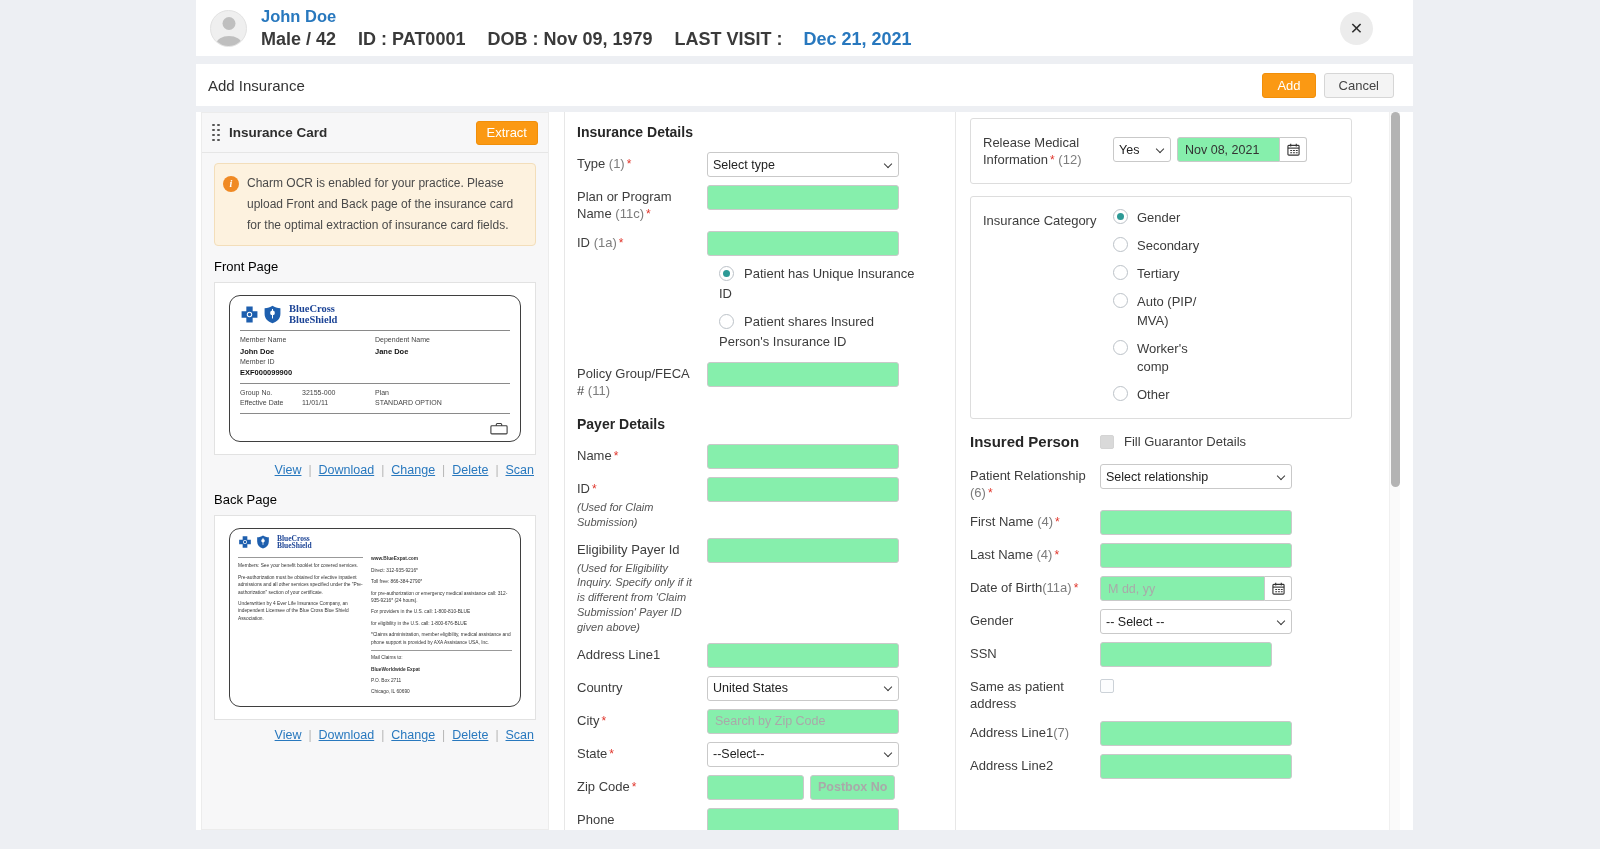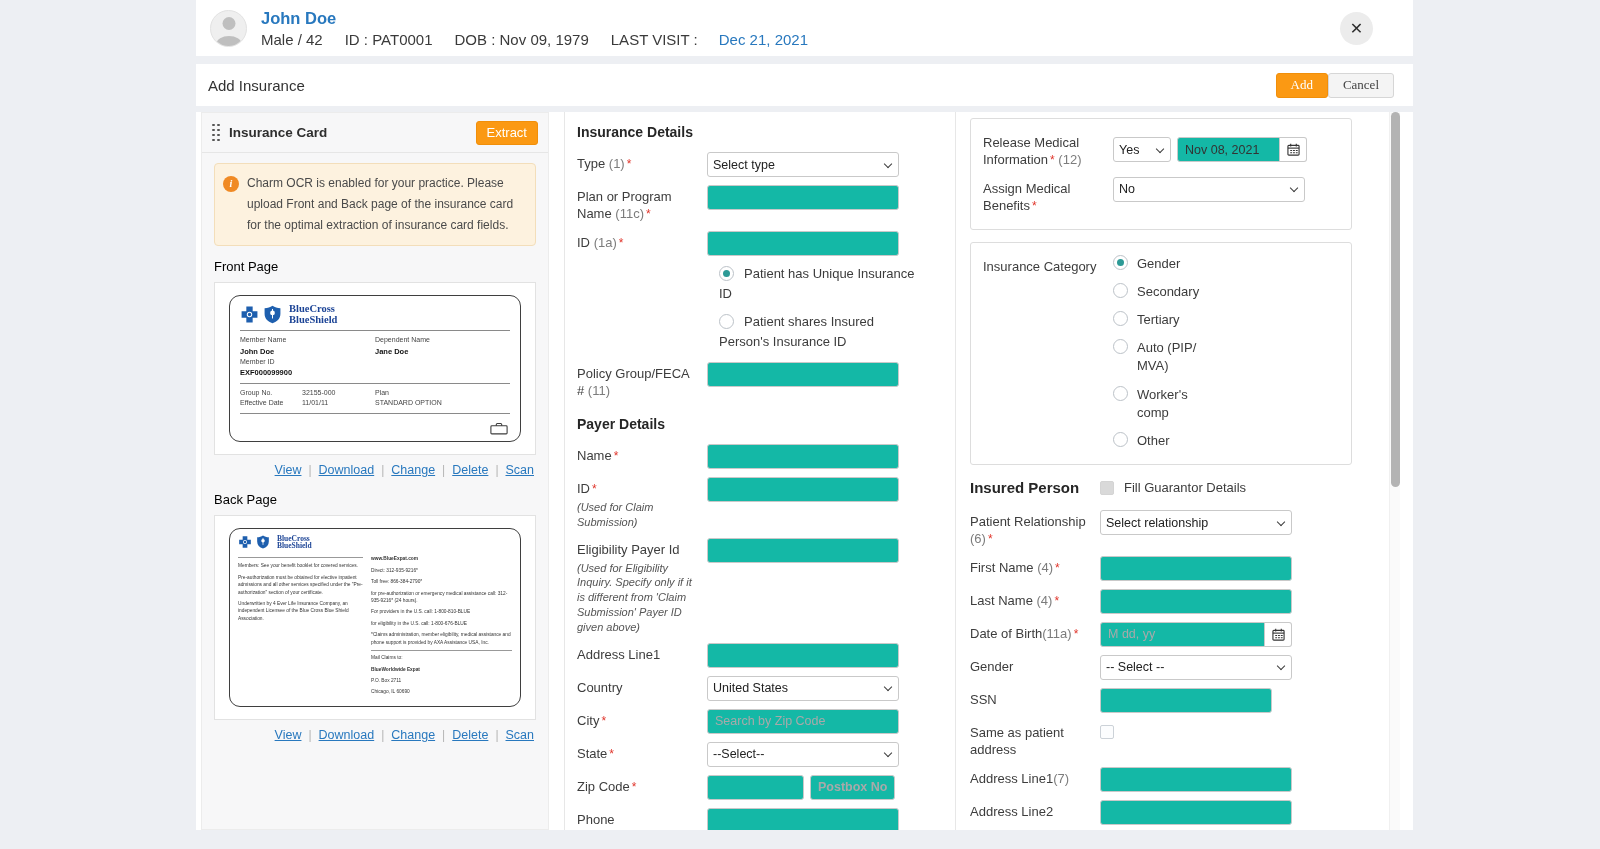--- a/index.html
+++ b/index.html
@@ -10,28 +10,28 @@
   }
   .modal { position:absolute; left:196px; top:0; width:1217px; height:830px; }
 
   
   .pt-head { background:#fff; height:56px; display:flex; align-items:center; padding:0 14px; position:relative; }
   .avatar { width:37px; height:37px; border-radius:50%; background:#efefef; border:1px solid #e2e2e2; position:relative; overflow:hidden; flex:none; }
   .avatar::before { content:""; position:absolute; top:6px; left:50%; transform:translateX(-50%); width:13px; height:13px; border-radius:50%; background:#bfbfbf; }
   .avatar::after { content:""; position:absolute; bottom:-5px; left:50%; transform:translateX(-50%); width:25px; height:15px; border-radius:50% 50% 0 0; background:#bfbfbf; }
   .pt-info { margin-left:14px; }
   .pt-name { color:#2878be; font-size:16.5px; font-weight:700; line-height:1.25; cursor:pointer; }
-  .pt-meta { display:flex; gap:22px; font-weight:400; font-size:15px; color:#3a3a3a; margin-top:2px; }
+  .pt-meta { display:flex; gap:22px; font-weight:700; font-size:18px; color:#3a3a3a; margin-top:2px; }
   .pt-meta .blue { color:#2878be; margin-left:21px; }
   .close-btn { position:absolute; right:40px; top:12px; width:33px; height:33px; border-radius:50%; background:#ececec; display:flex; align-items:center; justify-content:center; font-size:16px; color:#2e2e2e; cursor:pointer; }
 
   
   .toolbar { background:#fff; height:42px; margin-top:8px; display:flex; align-items:center; padding:0 19px 0 12px; }
   .tb-title { font-size:15px; color:#333; }
-  .tb-btns { margin-left:auto; display:flex; gap:0;font-family:Liberation Serif, serif; }
+  .tb-btns { margin-left:auto; display:flex; gap:8px; }
   .btn { height:25px; padding:0 14px; font-size:13px; border-radius:3px; display:flex; align-items:center; cursor:pointer; }
   .btn-orange { background:#fb9913; color:#fff; border:1px solid #f18f0a; }
   .btn-gray { background:#f4f4f4; color:#444; border:1px solid #d6d6d6; }
 
   
   .content { background:#fff; height:718px; margin-top:6px; position:relative; overflow:hidden; }
   .col { position:absolute; top:0; bottom:0; overflow:hidden; }
 
   
   .col-left { left:5px; width:348px; background:#f7f7f8; border:1px solid #ececec; }
@@ -69,21 +69,21 @@
   .lnk { color:#2878be; text-decoration:underline; font-size:12.5px; cursor:pointer; }
   .sep { color:#b5b5b5; font-size:12px; }
 
   
   .frow { display:flex; gap:8px; margin-bottom:8px; }
   .flabel { width:122px; flex:none; padding-top:4px; font-size:13px; color:#3d3d3d; line-height:1.3; }
   .fctl { width:192px; flex:none; }
   .code { color:#7c7c7c; }
   .req { color:#e0352b; margin-left:2px; font-size:12px; }
   .note { font-style:italic; font-size:11px; color:#555; line-height:1.35; margin-top:2px; }
-  input.txt { width:100%; height:25px; border:1px solid #c9c9c9; border-radius:3px; padding:0 7px; font-size:12.5px; color:#333; font-family:inherit; background:#14b8a6; }
+  input.txt { width:100%; height:25px; border:1px solid #c9c9c9; border-radius:3px; padding:0 7px; font-size:12.5px; color:#333; font-family:inherit; background:#86efac; }
   input.txt::placeholder { color:#a9a9a9; }
   .sel { position:relative; width:100%; }
   .sel select { width:100%; height:25px; border:1px solid #c9c9c9; border-radius:3px; padding:0 20px 0 5px; font-size:12.5px; color:#222; background:#fff; appearance:none; -webkit-appearance:none; font-family:inherit; }
   .chev { position:absolute; right:8px; top:50%; width:6px; height:6px; border-right:1.6px solid #3c3c3c; border-bottom:1.6px solid #3c3c3c; transform:translateY(-68%) rotate(45deg); pointer-events:none; }
   .grp { display:flex; }
   .grp input.txt { border-radius:3px 0 0 3px; }
   .calbtn { width:27px; height:25px; flex:none; border:1px solid #c9c9c9; border-left:none; border-radius:0 3px 3px 0; background:#fff; display:flex; align-items:center; justify-content:center; cursor:pointer; }
   .rd { width:15px; height:15px; border-radius:50%; border:1px solid #bcc2c8; background:#fff; display:inline-block; flex:none; cursor:pointer; }
   .rd.on::after { content:""; display:block; width:7px; height:7px; margin:3px; border-radius:50%; background:#2d9a96; }
   .cb { width:14px; height:14px; border:1px solid #ccd2d8; border-radius:2px; background:#fcfdfe; display:inline-block; flex:none; cursor:pointer; }
@@ -399,26 +399,20 @@
               <span class="calbtn">
                 <svg width="13" height="13" viewBox="0 0 14 14">
                     <rect x="1" y="2.5" width="12" height="10.5" rx="1" fill="none" stroke="#333" stroke-width="1.2"></rect>
                     <path d="M1 5.5h12" stroke="#333" stroke-width="1.2"></path>
                     <path d="M4 .8v3M10 .8v3" stroke="#333" stroke-width="1.2"></path>
                     <path d="M3.5 8h2M6.5 8h2M9.5 8h2M3.5 10.5h2M6.5 10.5h2M9.5 10.5h2" stroke="#333" stroke-width="1.1"></path>
                   </svg>
               </span>
             </div>
           </div>
-        </div>
-        <div class="frow">
-          <div class="flabel"><span>Assign Medical Benefits</span><span class="req">*</span></div>
-          <div class="fctl">
-              <div class="sel"><select><option>No</option></select><span class="chev"></span></div>
-            </div>
         </div>
       </div>
 
       <div class="rbox">
         <div class="frow" style="margin-bottom:2px;">
           <div class="flabel"><span>Insurance Category</span></div>
           <div class="cat-grid">
             <label class="cat-opt">
                 <span class="rd on"></span>
                 <span>Gender</span>

